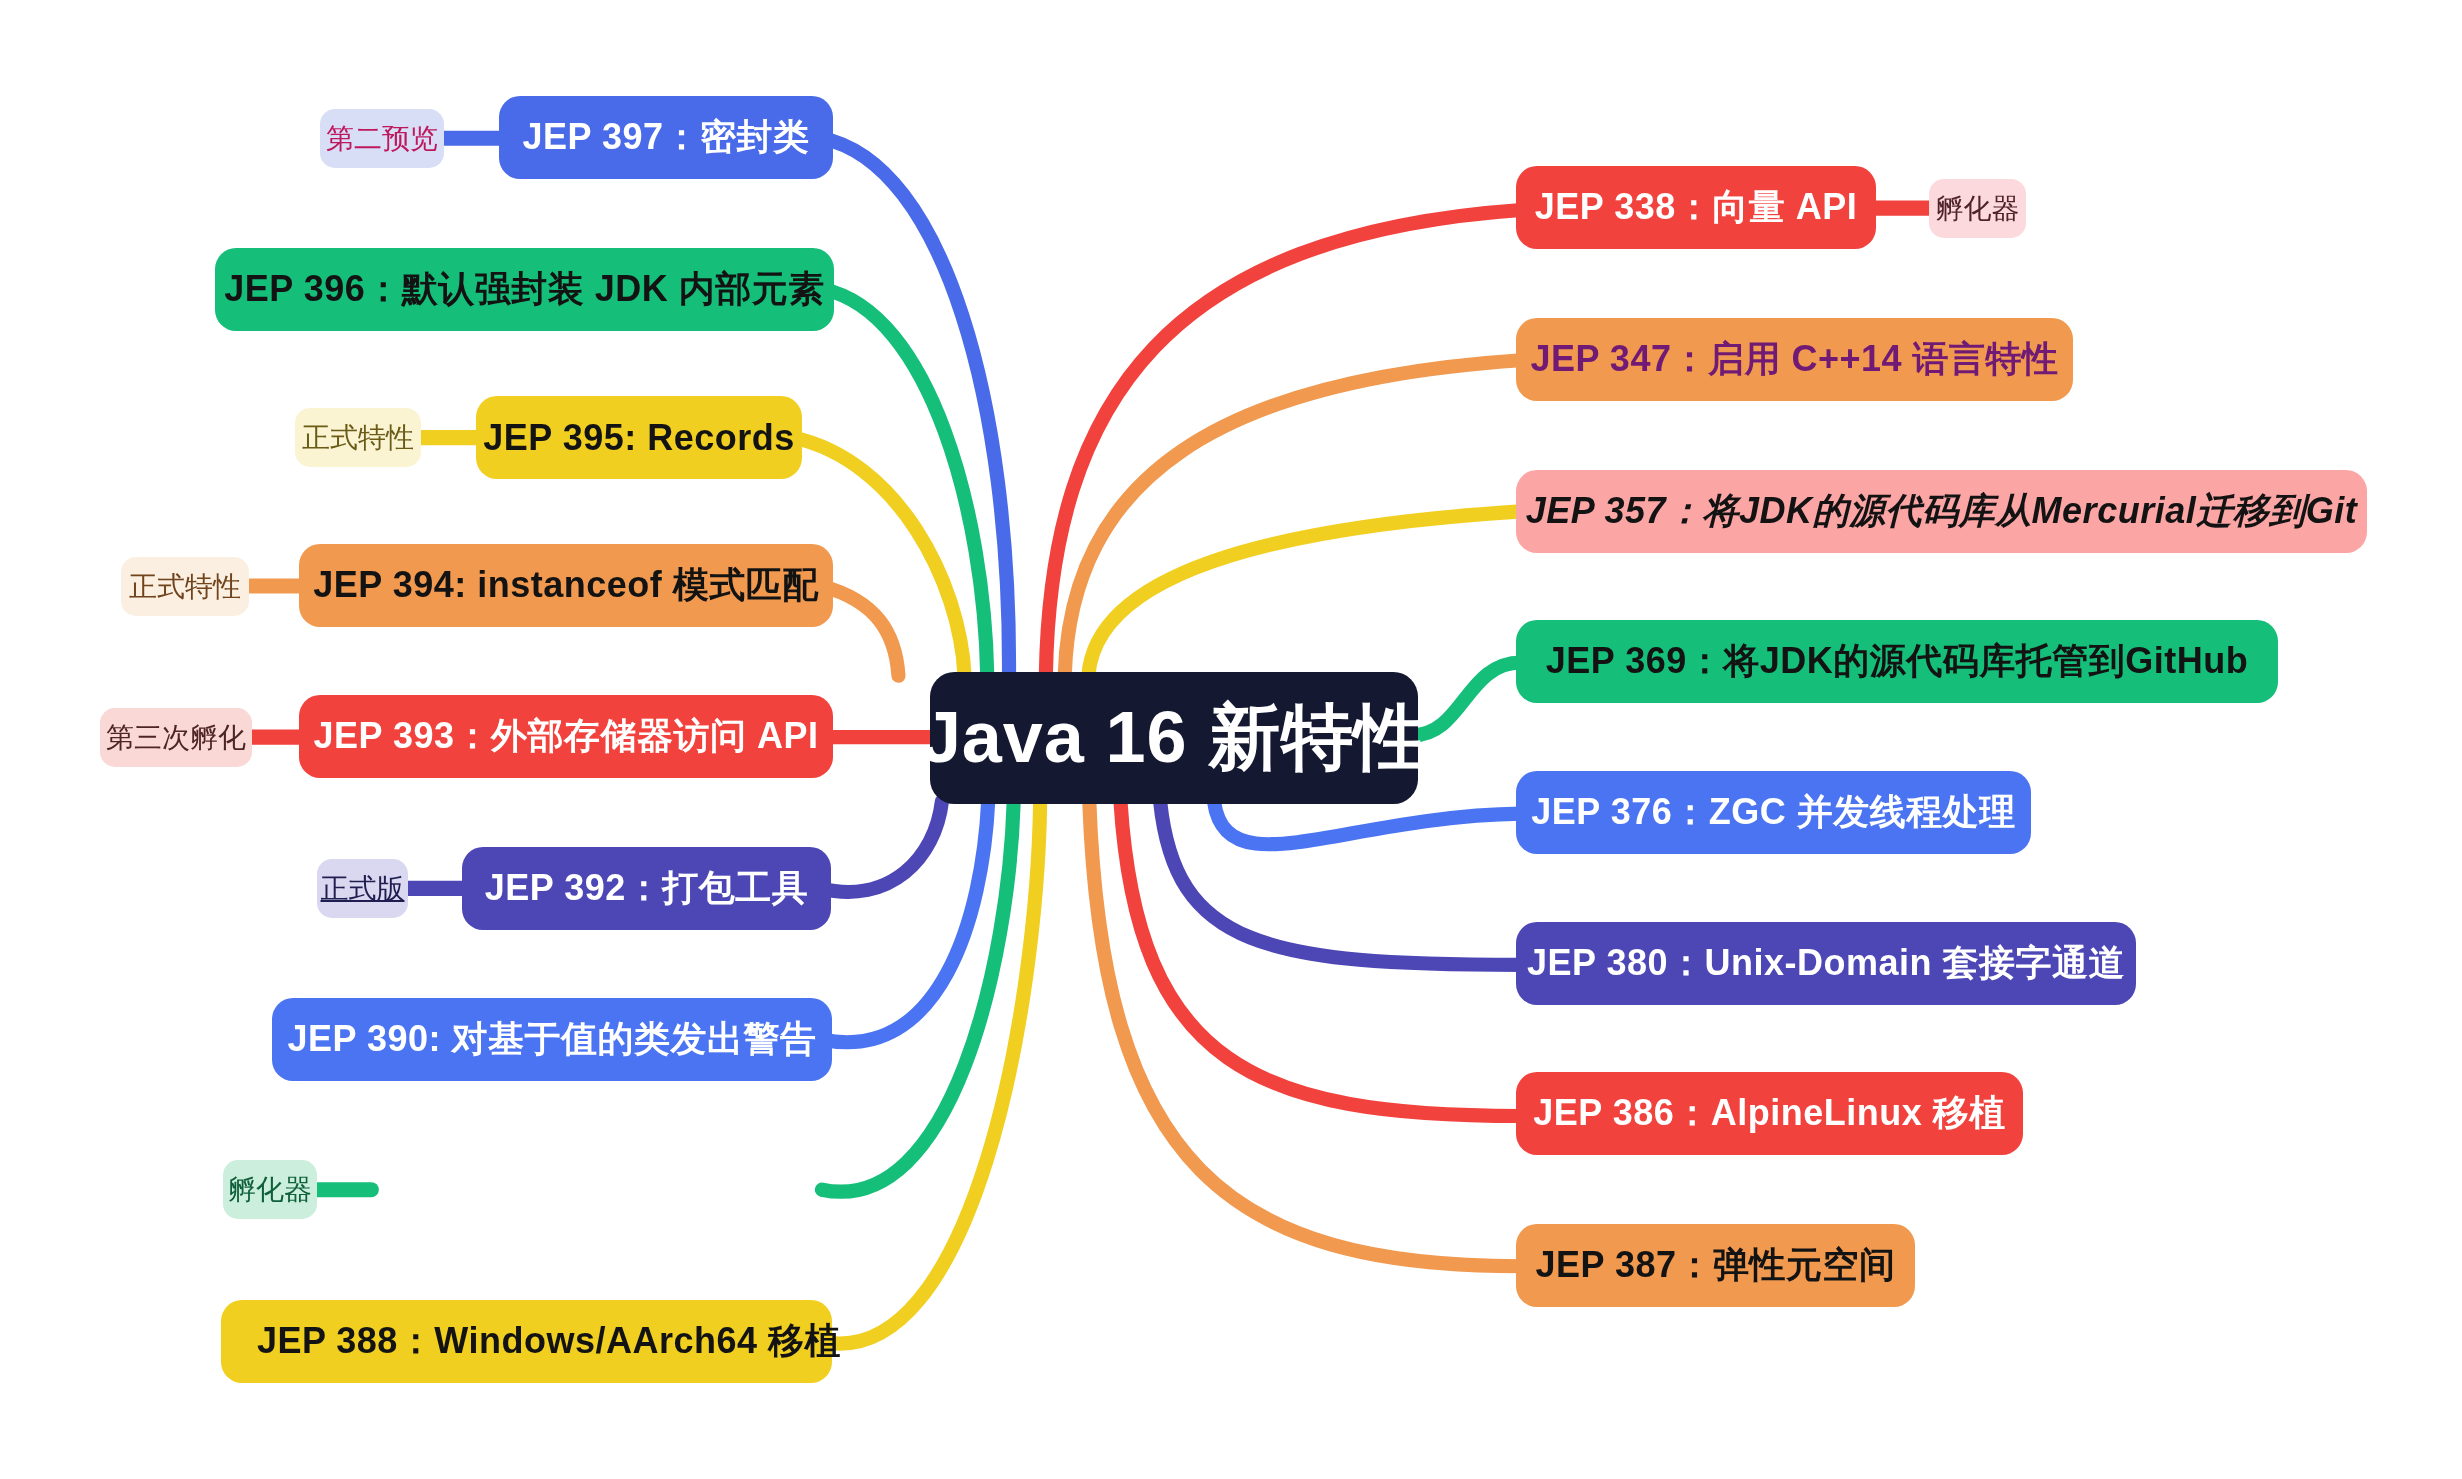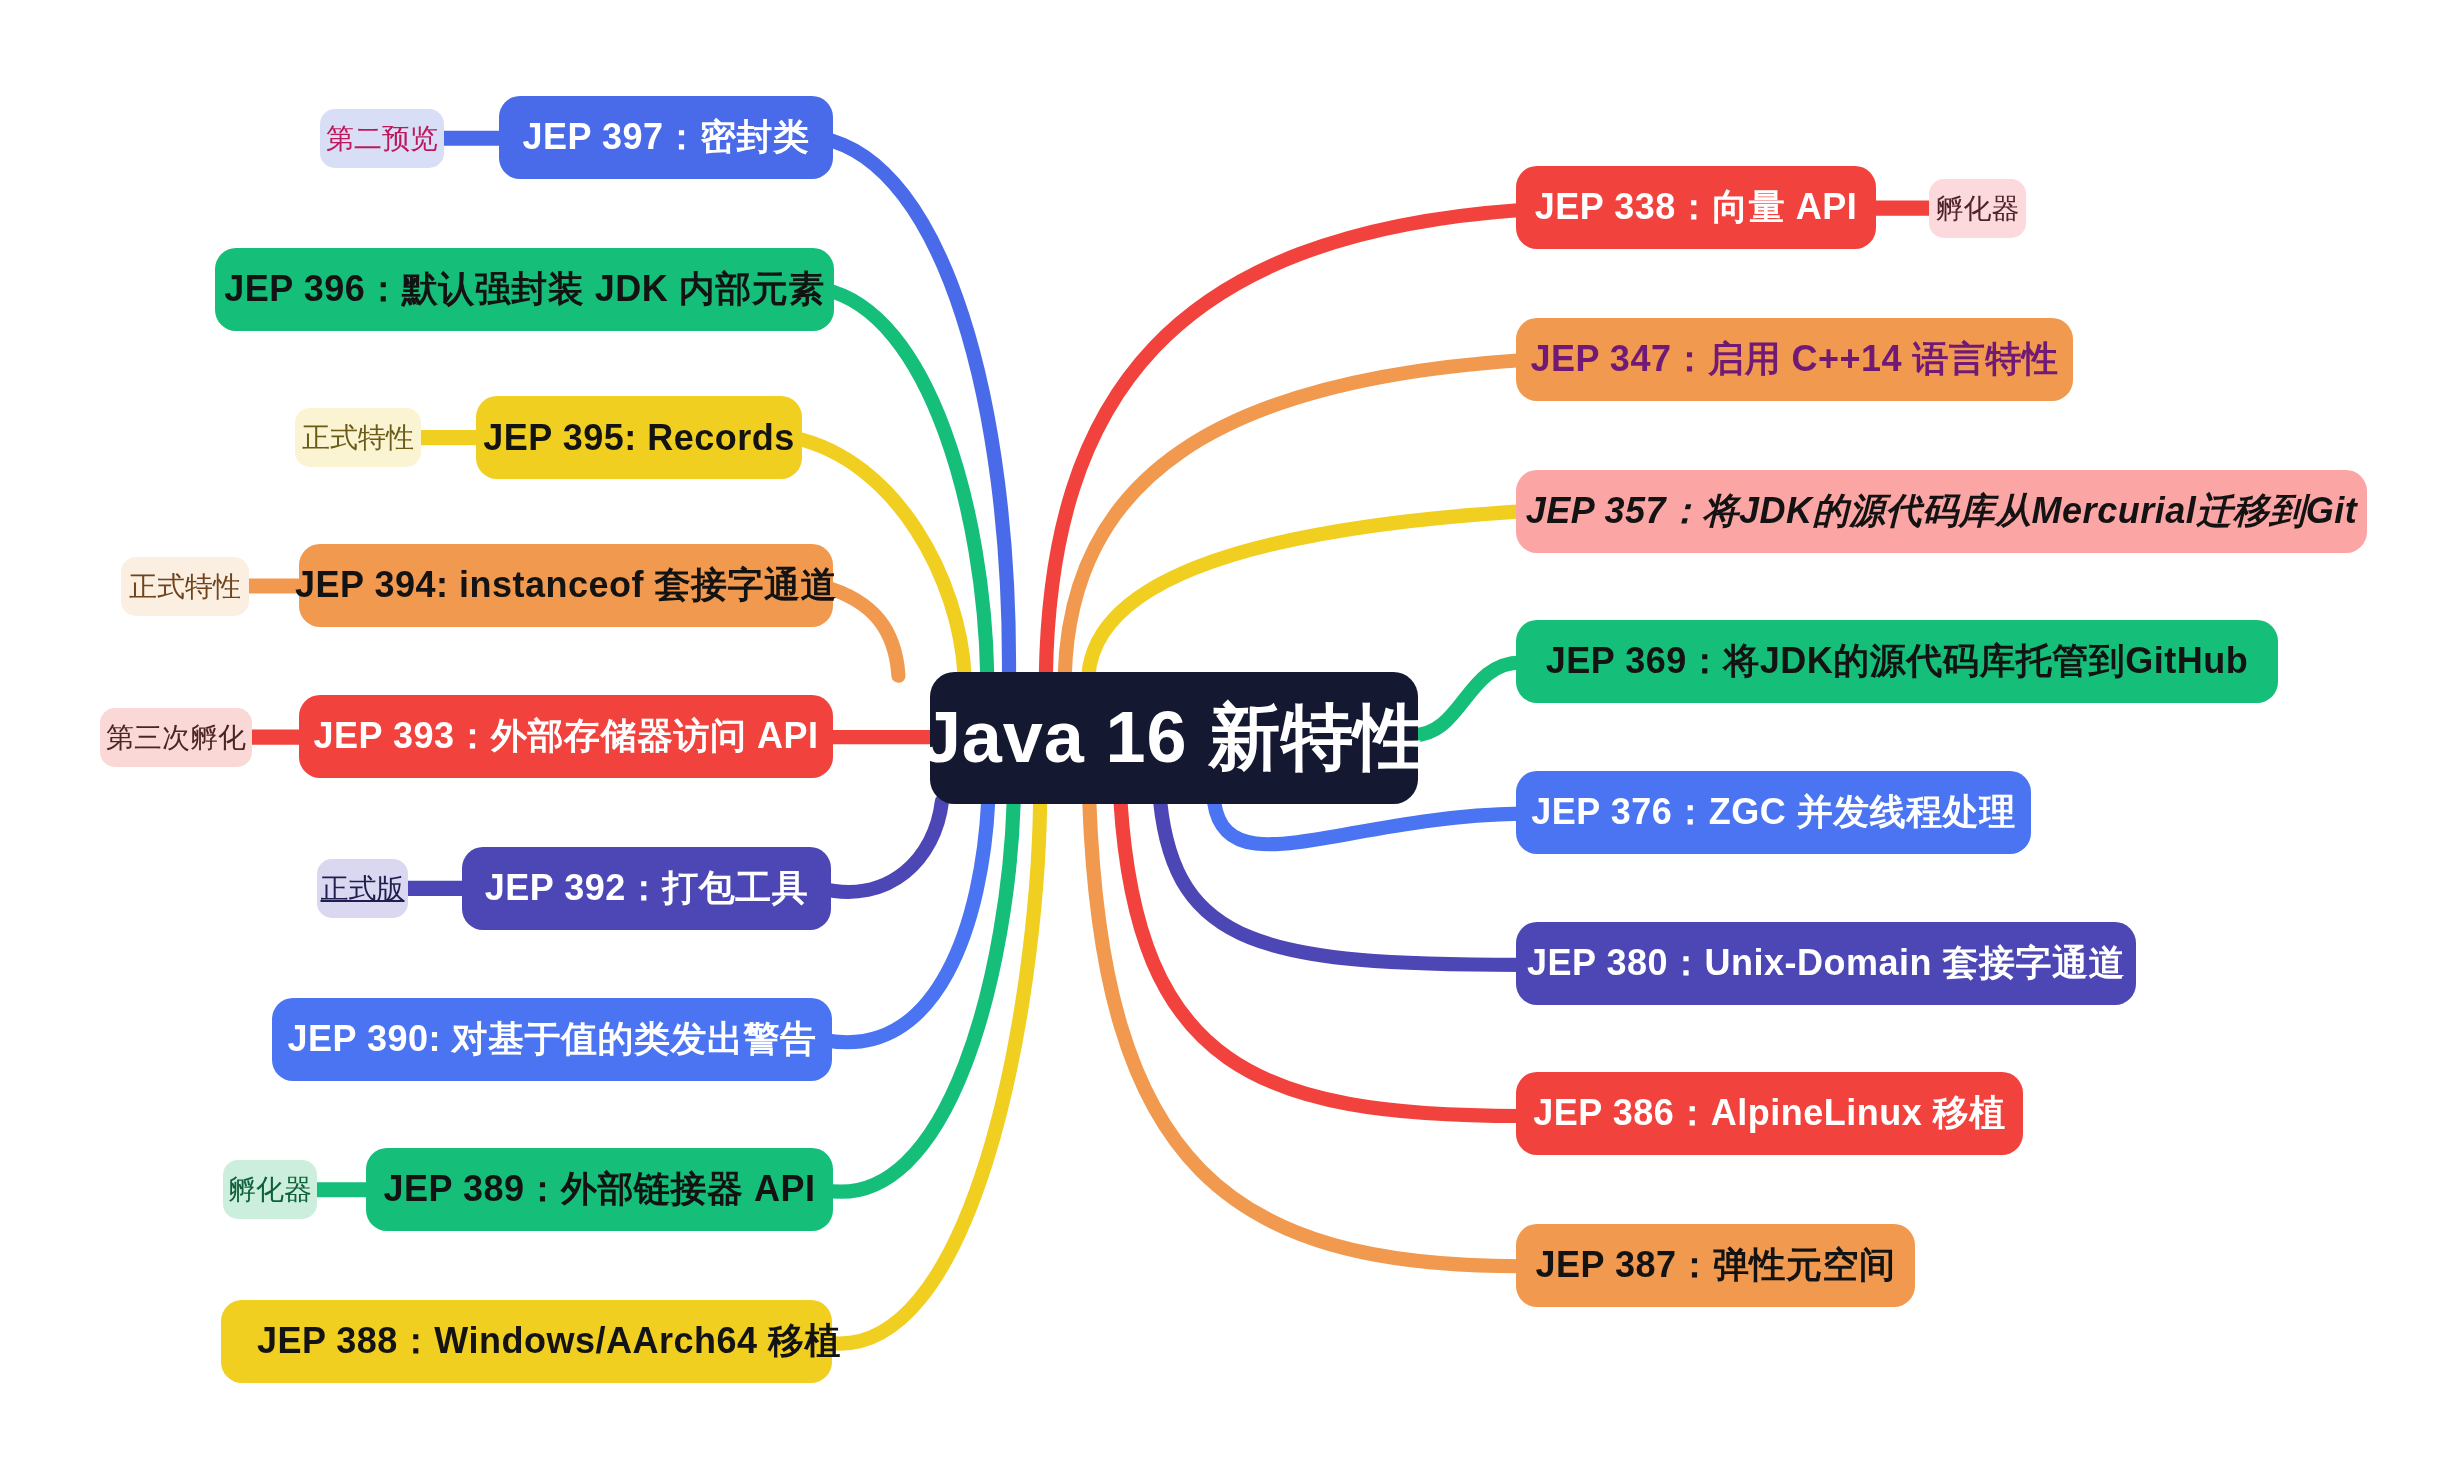--- a/index.html
+++ b/index.html
@@ -95,33 +95,30 @@
   <div class="chip" style="left: 499px; top: 96px; width: 334px; background-color: rgb(74, 107, 233); color: rgb(255, 255, 255);">
     <span>JEP 397：密封类</span>
   </div>
   <div class="chip" style="left: 215px; top: 248px; width: 619px; background-color: rgb(21, 191, 122); color: rgb(19, 19, 19);">
     <span>JEP 396：默认强封装 JDK 内部元素</span>
   </div>
   <div class="chip" style="left: 476px; top: 396px; width: 326px; background-color: rgb(241, 207, 32); color: rgb(19, 19, 19);">
     <span>JEP 395: Records</span>
   </div>
   <div class="chip" style="left: 299px; top: 544px; width: 534px; background-color: rgb(240, 153, 79); color: rgb(19, 19, 19);">
-    <span>JEP 394: instanceof 套接字通道</span>
+    <span>JEP 394: instanceof 模式匹配</span>
   </div>
   <div class="chip" style="left: 299px; top: 695px; width: 534px; background-color: rgb(242, 66, 61); color: rgb(255, 255, 255);">
     <span>JEP 393：外部存储器访问 API</span>
   </div>
   <div class="chip" style="left: 462px; top: 847px; width: 369px; background-color: rgb(77, 71, 182); color: rgb(255, 255, 255);">
     <span>JEP 392：打包工具</span>
   </div>
   <div class="chip" style="left: 272px; top: 998px; width: 560px; background-color: rgb(75, 116, 242); color: rgb(255, 255, 255);">
     <span>JEP 390: 对基于值的类发出警告</span>
-  </div>
-  <div class="chip" style="left: 366px; top: 1148px; width: 467px; background-color: rgb(21, 191, 122); color: rgb(19, 19, 19);">
-    <span>JEP 389：外部链接器 API</span>
   </div>
   <div class="chip" style="left: 221px; top: 1300px; width: 611px; background-color: rgb(241, 207, 32); color: rgb(19, 19, 19); padding-left: 45px;">
     <span>JEP 388：Windows/AArch64 移植</span>
   </div>
 
   <div class="badge" style="left: 320px; top: 109px; width: 124px; background-color: rgb(217, 222, 247); color: #be185d;">
     <span>第二预览</span>
   </div>
   <div class="badge" style="left: 295px; top: 408px; width: 126px; background-color: rgb(250, 244, 211); color: rgb(107, 91, 23);">
     <span>正式特性</span>

